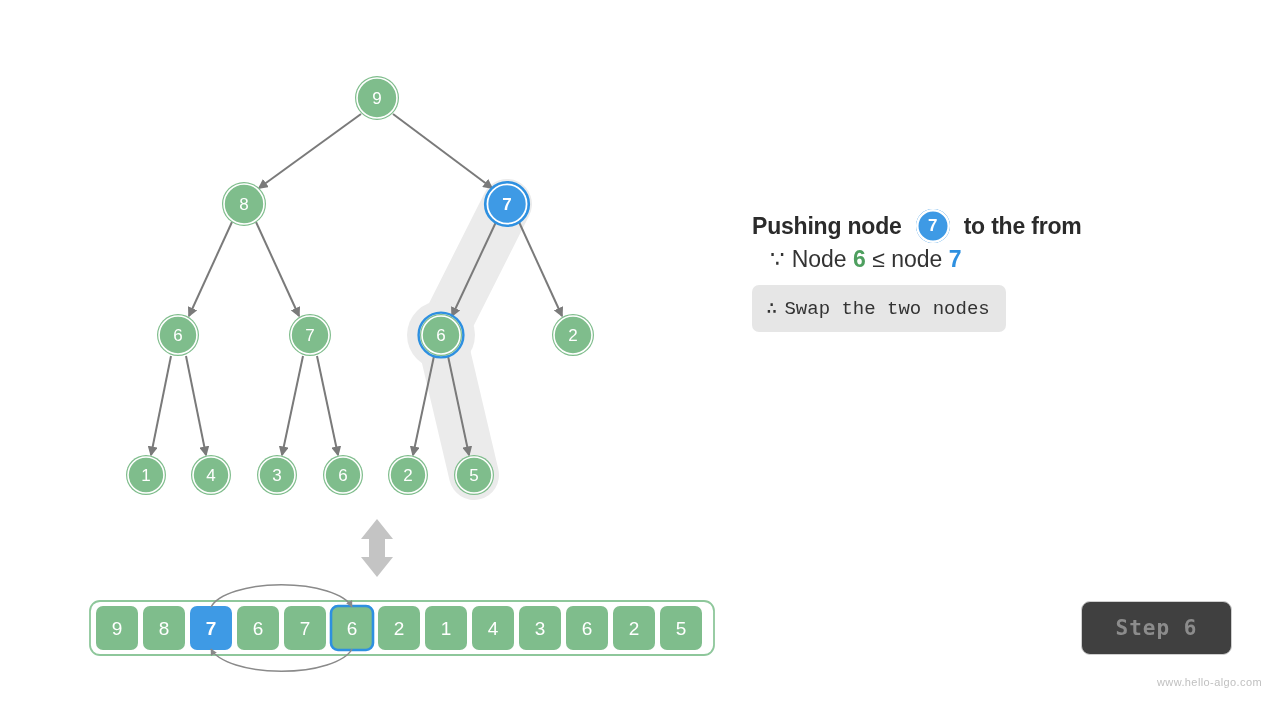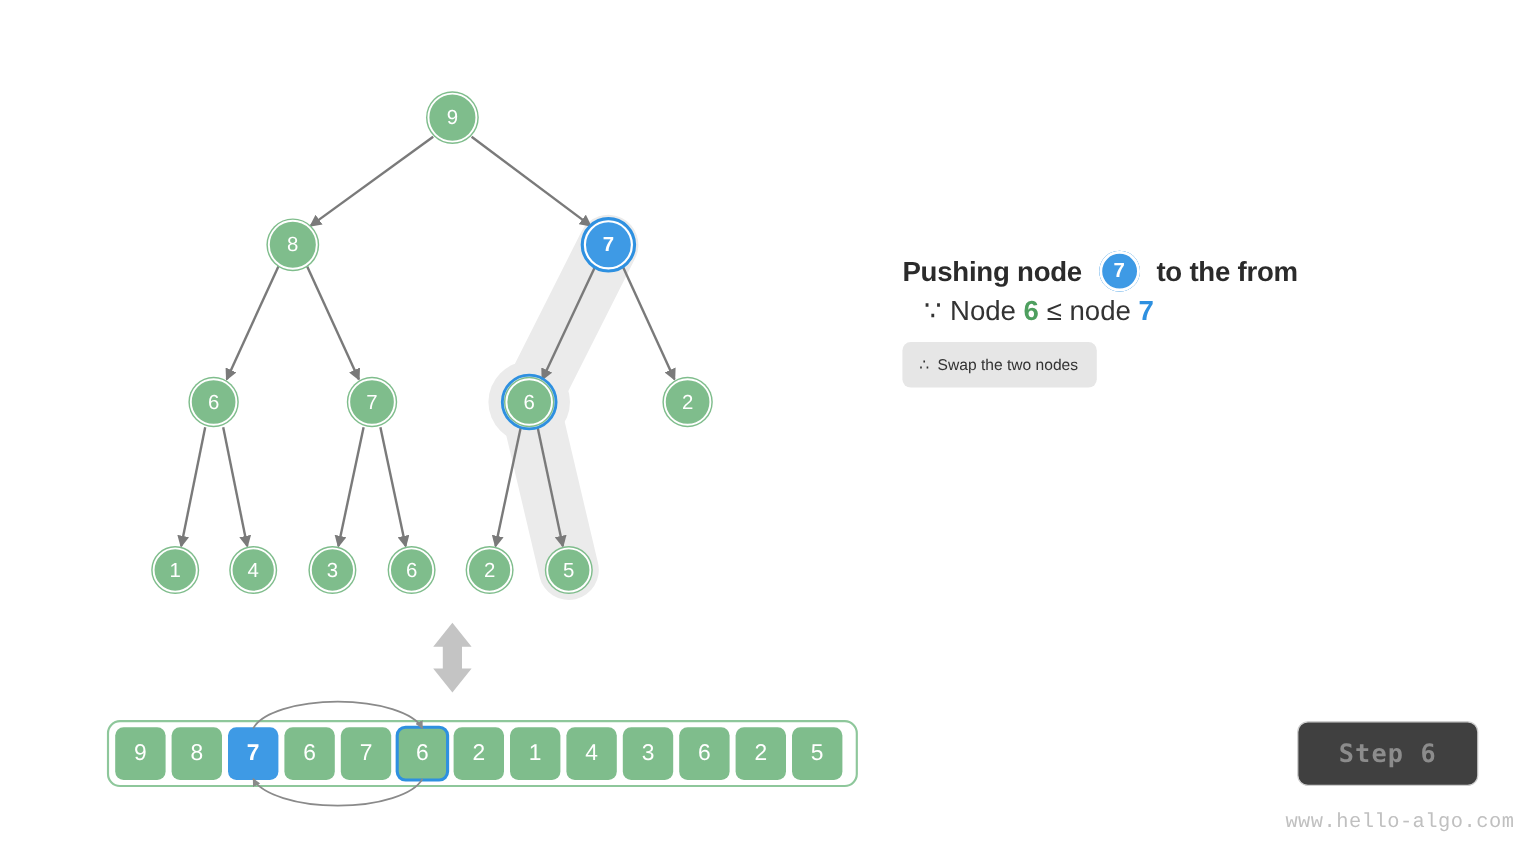--- a/index.html
+++ b/index.html
@@ -86,24 +86,25 @@
     margin-bottom: 12px;
     white-space: nowrap;
   }
   .sym { margin-right: 7px; display: inline-block; }
 
   .conclusion {
     display: inline-block;
     background: #e6e6e6;
     border-radius: 7px;
     padding: 11px 16px 12px 14px;
-    font-size: 13px;
+    font-size: 19px;
     color: #333333;
     white-space: nowrap;
     margin-left: 0px;
+    font-family: Liberation Mono, monospace;
   }
 
   
   #step-badge {
     position: absolute;
     left: 1081px;
     top: 601px;
     width: 149px;
     height: 52px;
     border: 1.4px solid #cfcfcf;
@@ -117,22 +118,22 @@
     font-weight: bold;
     color: #8c8c8c;
     letter-spacing: 1px;
   }
 
   
   #watermark {
     position: absolute;
     right: 18px;
     top: 676px;
-    font-family: Liberation Mono, monospace;
-    font-size: 17px;
+    font-family: Liberation Sans, sans-serif;
+    font-size: 11px;
     color: #c0c0c0;
     letter-spacing: 0.4px;
   }
 
   
   #diagram text { font-family: "Liberation Sans", sans-serif; }
   .node-label { fill: #ffffff; font-size: 17px; text-anchor: middle; dominant-baseline: central; }
   .cell-label { fill: #ffffff; font-size: 19px; text-anchor: middle; dominant-baseline: central; }
 </style>
 </head>

